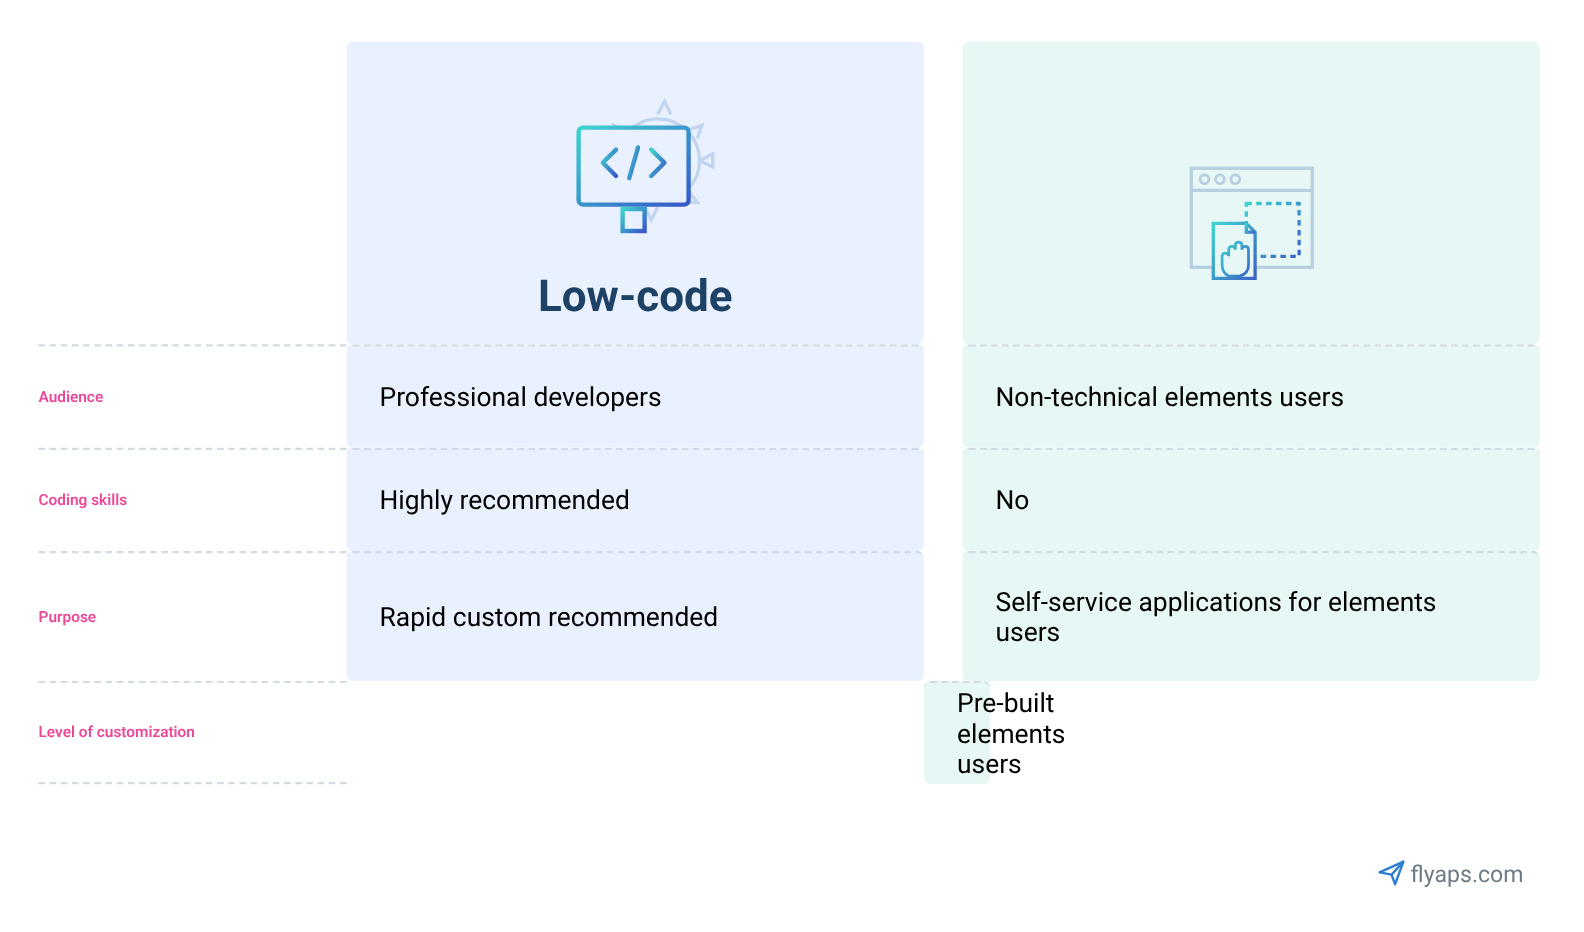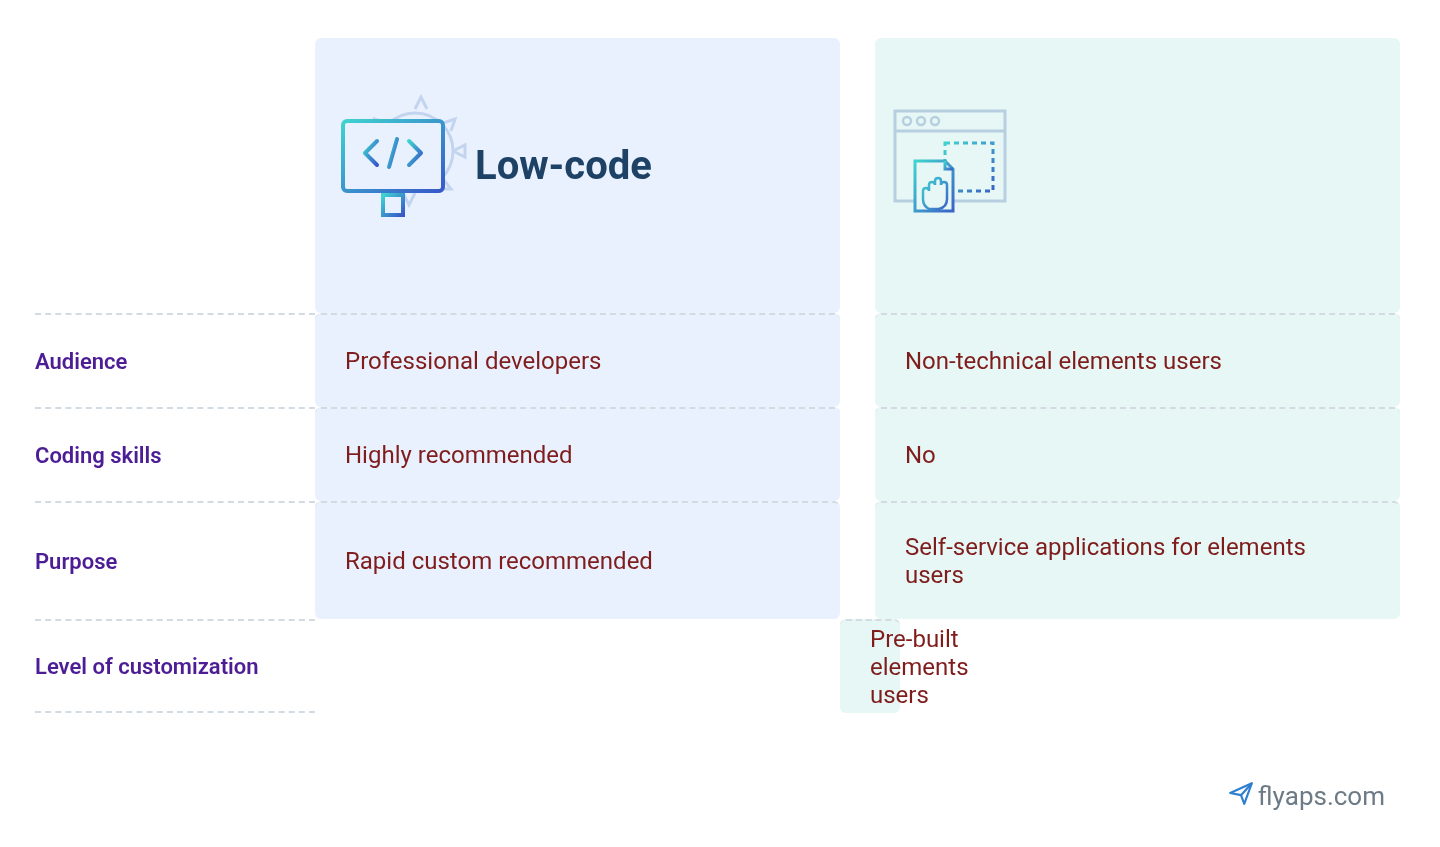--- a/index.html
+++ b/index.html
@@ -1,29 +1,29 @@
 <!DOCTYPE html>
 <html><head>
 <meta charset="utf-8">
 <style>
 * { margin: 0; padding: 0; box-sizing: border-box; }
 body { font-family: -apple-system, BlinkMacSystemFont, "Segoe UI", Roboto, Helvetica, Arial, sans-serif; background: #fff; width: 1440px; height: 847px; position: relative; }
 .table { display: grid; grid-template-columns: 280px 525px 35px 525px; position: absolute; left: 35px; top: 38px; }
 .col-card { border-radius: 6px; }
 .col-lowcode { background: #eaf1fe; }
 .col-nocode { background: #e6f7f5; }
-.header-cell { height: 275px; display: flex; flex-direction: row; align-items: center; padding-bottom: 20px; }
+.header-cell { height: 275px; display: flex; flex-direction: column; align-items: center; justify-content: flex-end; padding-bottom: 20px; }
 .icon-wrap { height: 170px; display: flex; align-items: center; justify-content: center; }
 .col-title { font-size: 40px; font-weight: 700; color: #1d4266; }
-.row { min-height: 94px; display: flex; align-items: center; padding: 0 30px; font-size: 24px; color: #7f1d1d; border-top: 2px dashed #d2dbe1; }
+.row { min-height: 94px; display: flex; align-items: center; padding: 0 30px; font-size: 24px; color: #000000; border-top: 2px dashed #d2dbe1; }
 .row.last { border-bottom: 2px dashed #d2dbe1; }
 .row.tall { min-height: 118px; }
-.label-row { font-weight: 600; font-size: 22px; color: #4c1d95; padding-left: 0; text-align: right; }
+.label-row { font-weight: 600; font-size: 14px; color: #ec4899; padding-left: 0; text-align: right; }
 .spacer-col { }
-.footer { position: absolute; right: 55px; bottom: 35px; display: flex; align-items: center; gap: 4px; color: #6d7b87; font-size: 26px; }
+.footer { position: absolute; right: 55px; bottom: 35px; display: flex; align-items: center; gap: 4px; color: #6d7b87; font-size: 21px; }
 .gap-header { height: 275px; }
 .gap-row { min-height: 94px; }
 .gap-row.tall { min-height: 118px; }
 </style>
 </head>
 <body>
 
 <div class="table">
 
   <div class="header-cell"></div>

